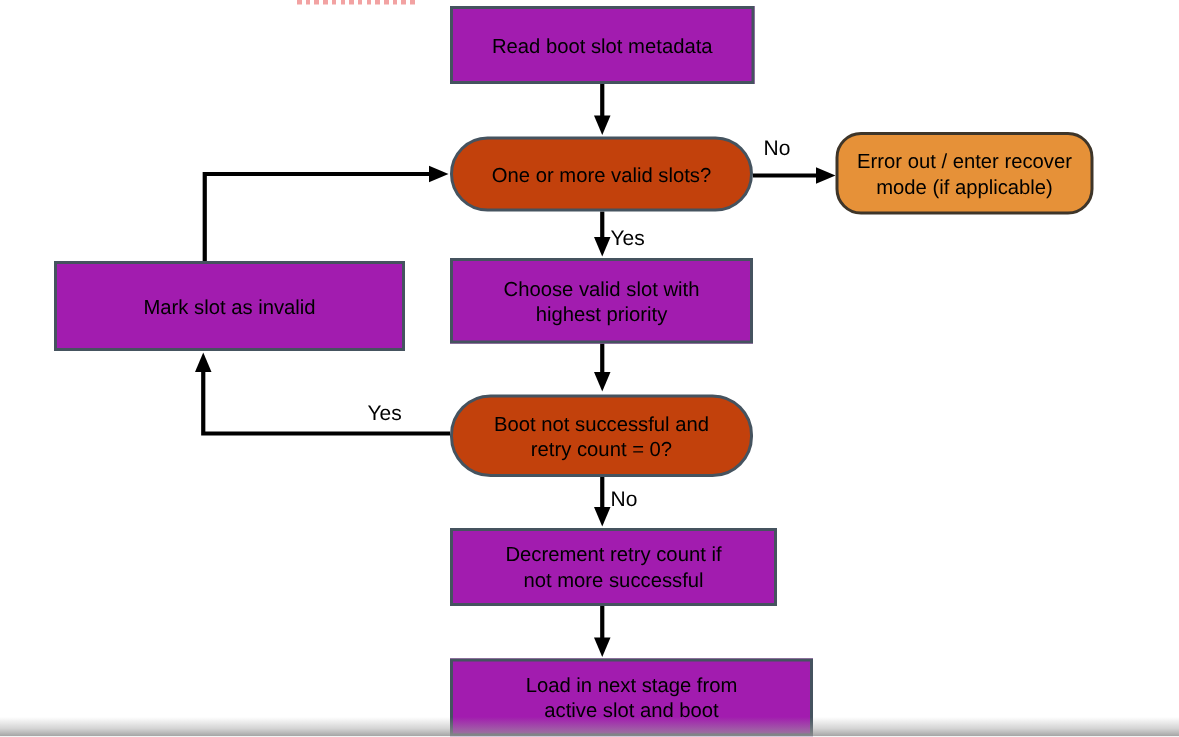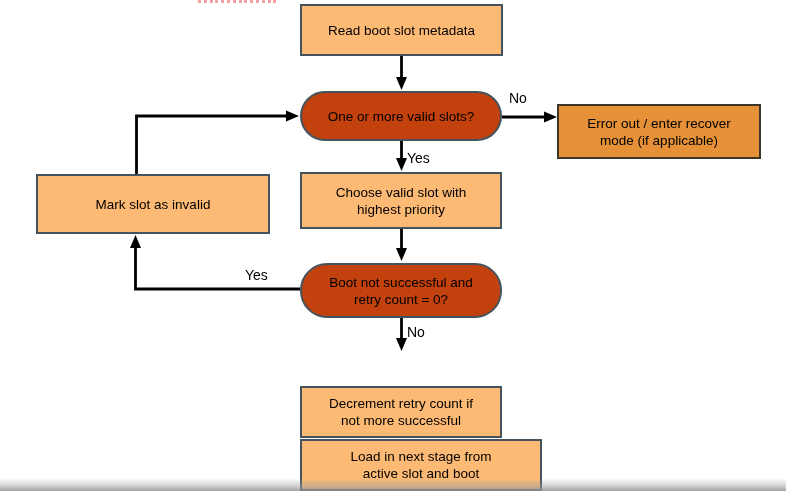--- a/index.html
+++ b/index.html
@@ -18,21 +18,21 @@
     display: flex;
     flex-direction: column;
     align-items: center;
     justify-content: center;
     text-align: center;
     font-size: 13.5px;
     line-height: 17px;
     z-index: 2;
   }
   .process {
-    background: #fdba74;
+    background: #a21caf;
     border: 2px solid #45535f;
   }
   .decision {
     background: #c2410c;
     border: 2px solid #45535f;
     border-radius: 27px;
   }
   .error {
     background: #e69138;
     border: 2px solid #3e3529;
@@ -129,40 +129,40 @@
   </svg>
 
   <div class="node process" style="left:300px; top:4px; width:203px; height:52px;">
     <div>Read boot slot metadata</div>
   </div>
 
   <div class="node decision" style="left:300px; top:91px; width:202px; height:50px;">
     <div>One or more valid slots?</div>
   </div>
 
-  <div class="node error" style="left:557px; top:104px; width:204px; height:55px;">
+  <div class="node error" style="left:557px; top:88px; width:172px; height:55px;border-radius:17px;">
     <div>Error out / enter recover</div>
     <div>mode (if applicable)</div>
   </div>
 
   <div class="node process" style="left:300px; top:172px; width:202px; height:57px;">
     <div>Choose valid slot with</div>
     <div>highest priority</div>
   </div>
 
   <div class="node process" style="left:36px; top:174px; width:234px; height:60px;">
     <div>Mark slot as invalid</div>
   </div>
 
   <div class="node decision" style="left:300px; top:263px; width:202px; height:55px;text-align:center;">
     <div>Boot not successful and</div>
     <div>retry count = 0?</div>
   </div>
 
-  <div class="node process" style="left:300px; top:352px; width:202px; height:52px;margin-top:34px;">
+  <div class="node process" style="left:300px; top:352px; width:218px; height:52px;">
     <div>Decrement retry count if</div>
     <div>not more successful</div>
   </div>
 
   <div class="node process" style="left:300px; top:439px; width:242px; height:52px;">
     <div>Load in next stage from</div>
     <div>active slot and boot</div>
   </div>
 
   <div class="edge-label" style="left:509px; top:90px;">No</div>

